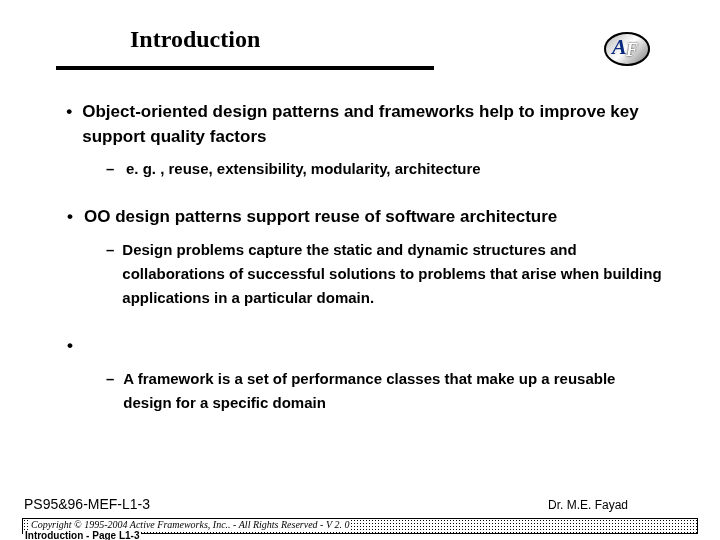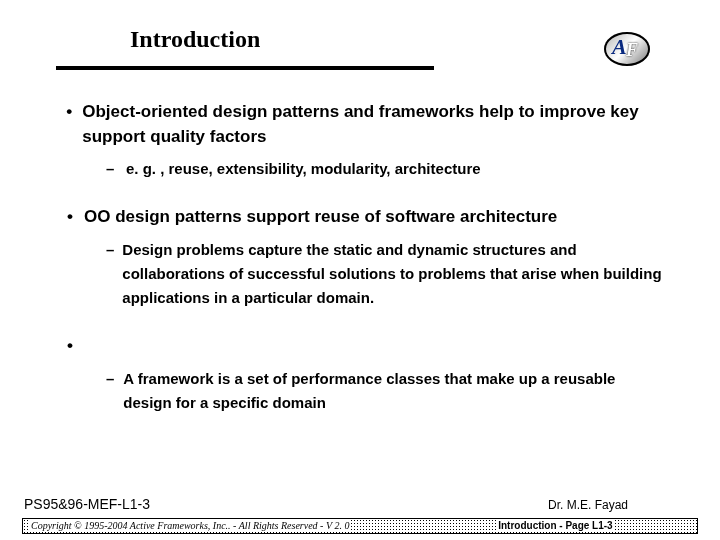--- a/index.html
+++ b/index.html
@@ -28,21 +28,21 @@
   .sub .row { display:flex; gap:8px; align-items:flex-start; font-size: 15px; line-height: 1.6; }
   .sub .row .dash { width: 12px; }
 
   .footer { position: absolute; left: 0; bottom: 0; width: 100%; }
   .projid { position:absolute; left: 24px; bottom: 28px; font-size: 14px; }
   .author { position:absolute; right: 64px; bottom: 28px; font-size: 12px; }
   .footbar { position:absolute; left: 22px; bottom: 6px; width: 676px; height: 16px;
              border: 1px solid #000;
              background-image: radial-gradient(#000 0.6px, transparent 0.6px);
              background-size: 3px 3px;
-             display:flex; align-items:flex-end; }
+             display:flex; align-items:flex-start;flex-direction:column; }
   .foot-left { flex: 0 0 58%; height: 16px; display:flex; align-items:center; padding-left: 6px; }
   .foot-left span { background:#fff; font: italic 10px "Times New Roman", serif; padding: 0 2px; }
   .foot-right { flex: 1; height:16px; display:flex; align-items:center; justify-content:center; }
   .foot-right span { background:#fff; font: bold 10px Arial; padding: 0 2px; }
 </style>
 </head>
 <body>
 
 <div class="slide">
 

